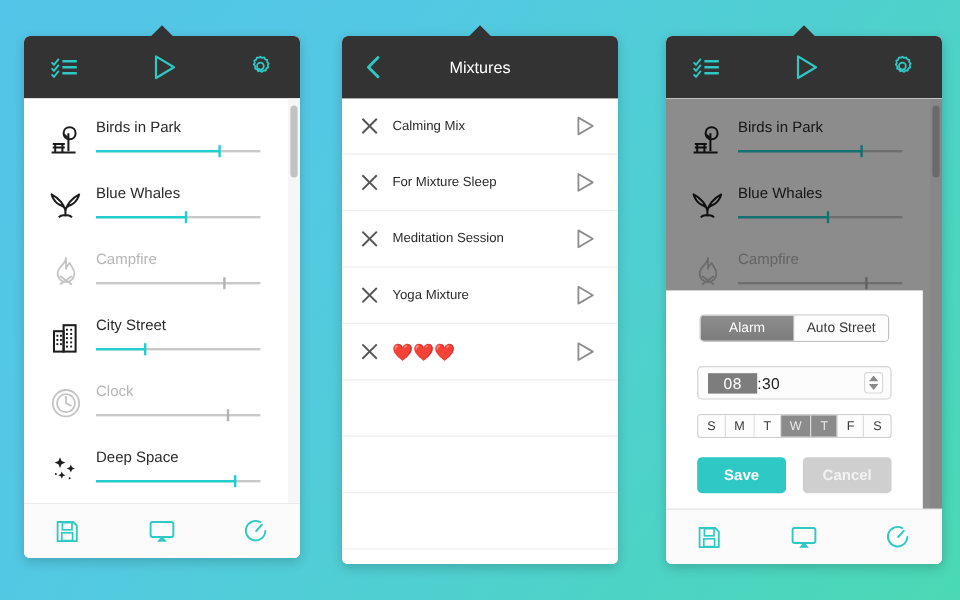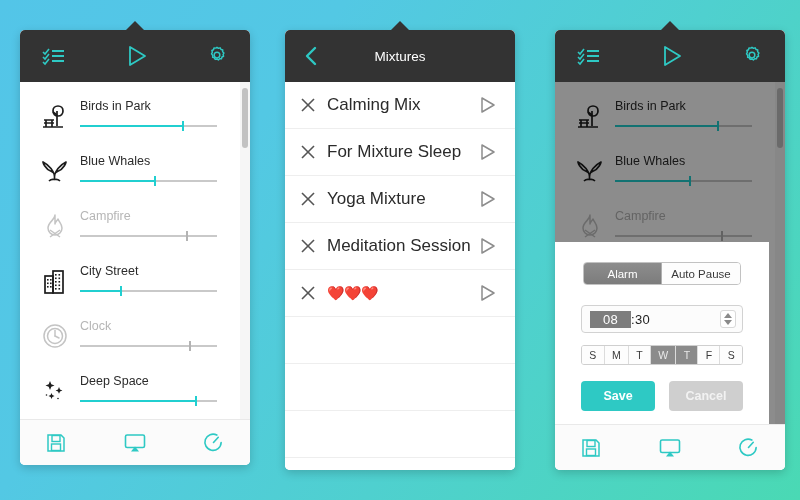--- a/index.html
+++ b/index.html
@@ -117,21 +117,21 @@
   
   .mix-list { flex: 1 1 auto; background: #fff; }
   .mix-row {
     height: 47px;
     display: flex;
     align-items: center;
     padding: 0 18px 0 16px;
     border-bottom: 1px solid #eeeeee;
   }
   .mix-row .x { width: 22px; flex: 0 0 22px; display: flex; align-items: center; cursor: pointer; }
-  .mix-row .name { flex: 1 1 auto; font-size: 17px; color: #2b2b2b; padding-left: 4px; }
+  .mix-row .name { flex: 1 1 auto; font-size: 11px; color: #2b2b2b; padding-left: 4px; }
   .mix-row .name.emoji { font-size: 14px; letter-spacing: 0px; }
   .mix-row .play { flex: 0 0 auto; cursor: pointer; display: flex; align-items: center; }
 
   
   .dim-layer { position: absolute; inset: 0; background: rgba(0,0,0,0.45); z-index: 2; pointer-events: none; }
   .modal {
     position: absolute;
     left: 0; right: 16px; top: 212px;
     background: #ffffff;
     z-index: 3;
@@ -439,35 +439,35 @@
             </svg>
           </span>
   </div>
         <div class="mix-row">
     <span class="x">
             <svg width="14" height="14" viewBox="0 0 14 14">
   <line x1="1" y1="1" x2="13" y2="13" stroke="#555" stroke-width="1.6"></line>
   <line x1="13" y1="1" x2="1" y2="13" stroke="#555" stroke-width="1.6"></line>
             </svg>
           </span>
-    <span class="name ">Yoga Mixture</span>
+    <span class="name ">Meditation Session</span>
     <span class="play">
             <svg width="20" height="20" viewBox="0 0 20 20">
   <polygon points="5,3 17,10 5,17" fill="none" stroke="#8d8d8d" stroke-width="1.5" stroke-linejoin="round"></polygon>
             </svg>
           </span>
   </div>
         <div class="mix-row">
     <span class="x">
             <svg width="14" height="14" viewBox="0 0 14 14">
   <line x1="1" y1="1" x2="13" y2="13" stroke="#555" stroke-width="1.6"></line>
   <line x1="13" y1="1" x2="1" y2="13" stroke="#555" stroke-width="1.6"></line>
             </svg>
           </span>
-    <span class="name ">Meditation Session</span>
+    <span class="name ">Yoga Mixture</span>
     <span class="play">
             <svg width="20" height="20" viewBox="0 0 20 20">
   <polygon points="5,3 17,10 5,17" fill="none" stroke="#8d8d8d" stroke-width="1.5" stroke-linejoin="round"></polygon>
             </svg>
           </span>
   </div>
         <div class="mix-row">
     <span class="x">
             <svg width="14" height="14" viewBox="0 0 14 14">
   <line x1="1" y1="1" x2="13" y2="13" stroke="#555" stroke-width="1.6"></line>
@@ -579,21 +579,21 @@
       <div class="sbar-track">
         <div class="sbar-thumb"></div>
       </div>
       <div class="dim-layer"></div>
     </div>
 
     <div class="modal">
 
       <div class="segment">
         <div class="seg active">Alarm</div>
-        <div class="seg">Auto Pause</div>
+        <div class="seg">Auto Street</div>
       </div>
 
       <div class="time-field">
         <span class="time-val"><span class="hh">08</span><span>:</span><span>30</span></span>
         <span class="spin">
           <svg width="8" height="5" viewBox="0 0 8 5">
               <polygon points="4,0 8,5 0,5" fill="#8a8a8a"></polygon>
             </svg>
           <svg width="8" height="5" viewBox="0 0 8 5">
               <polygon points="4,5 0,0 8,0" fill="#8a8a8a"></polygon>

